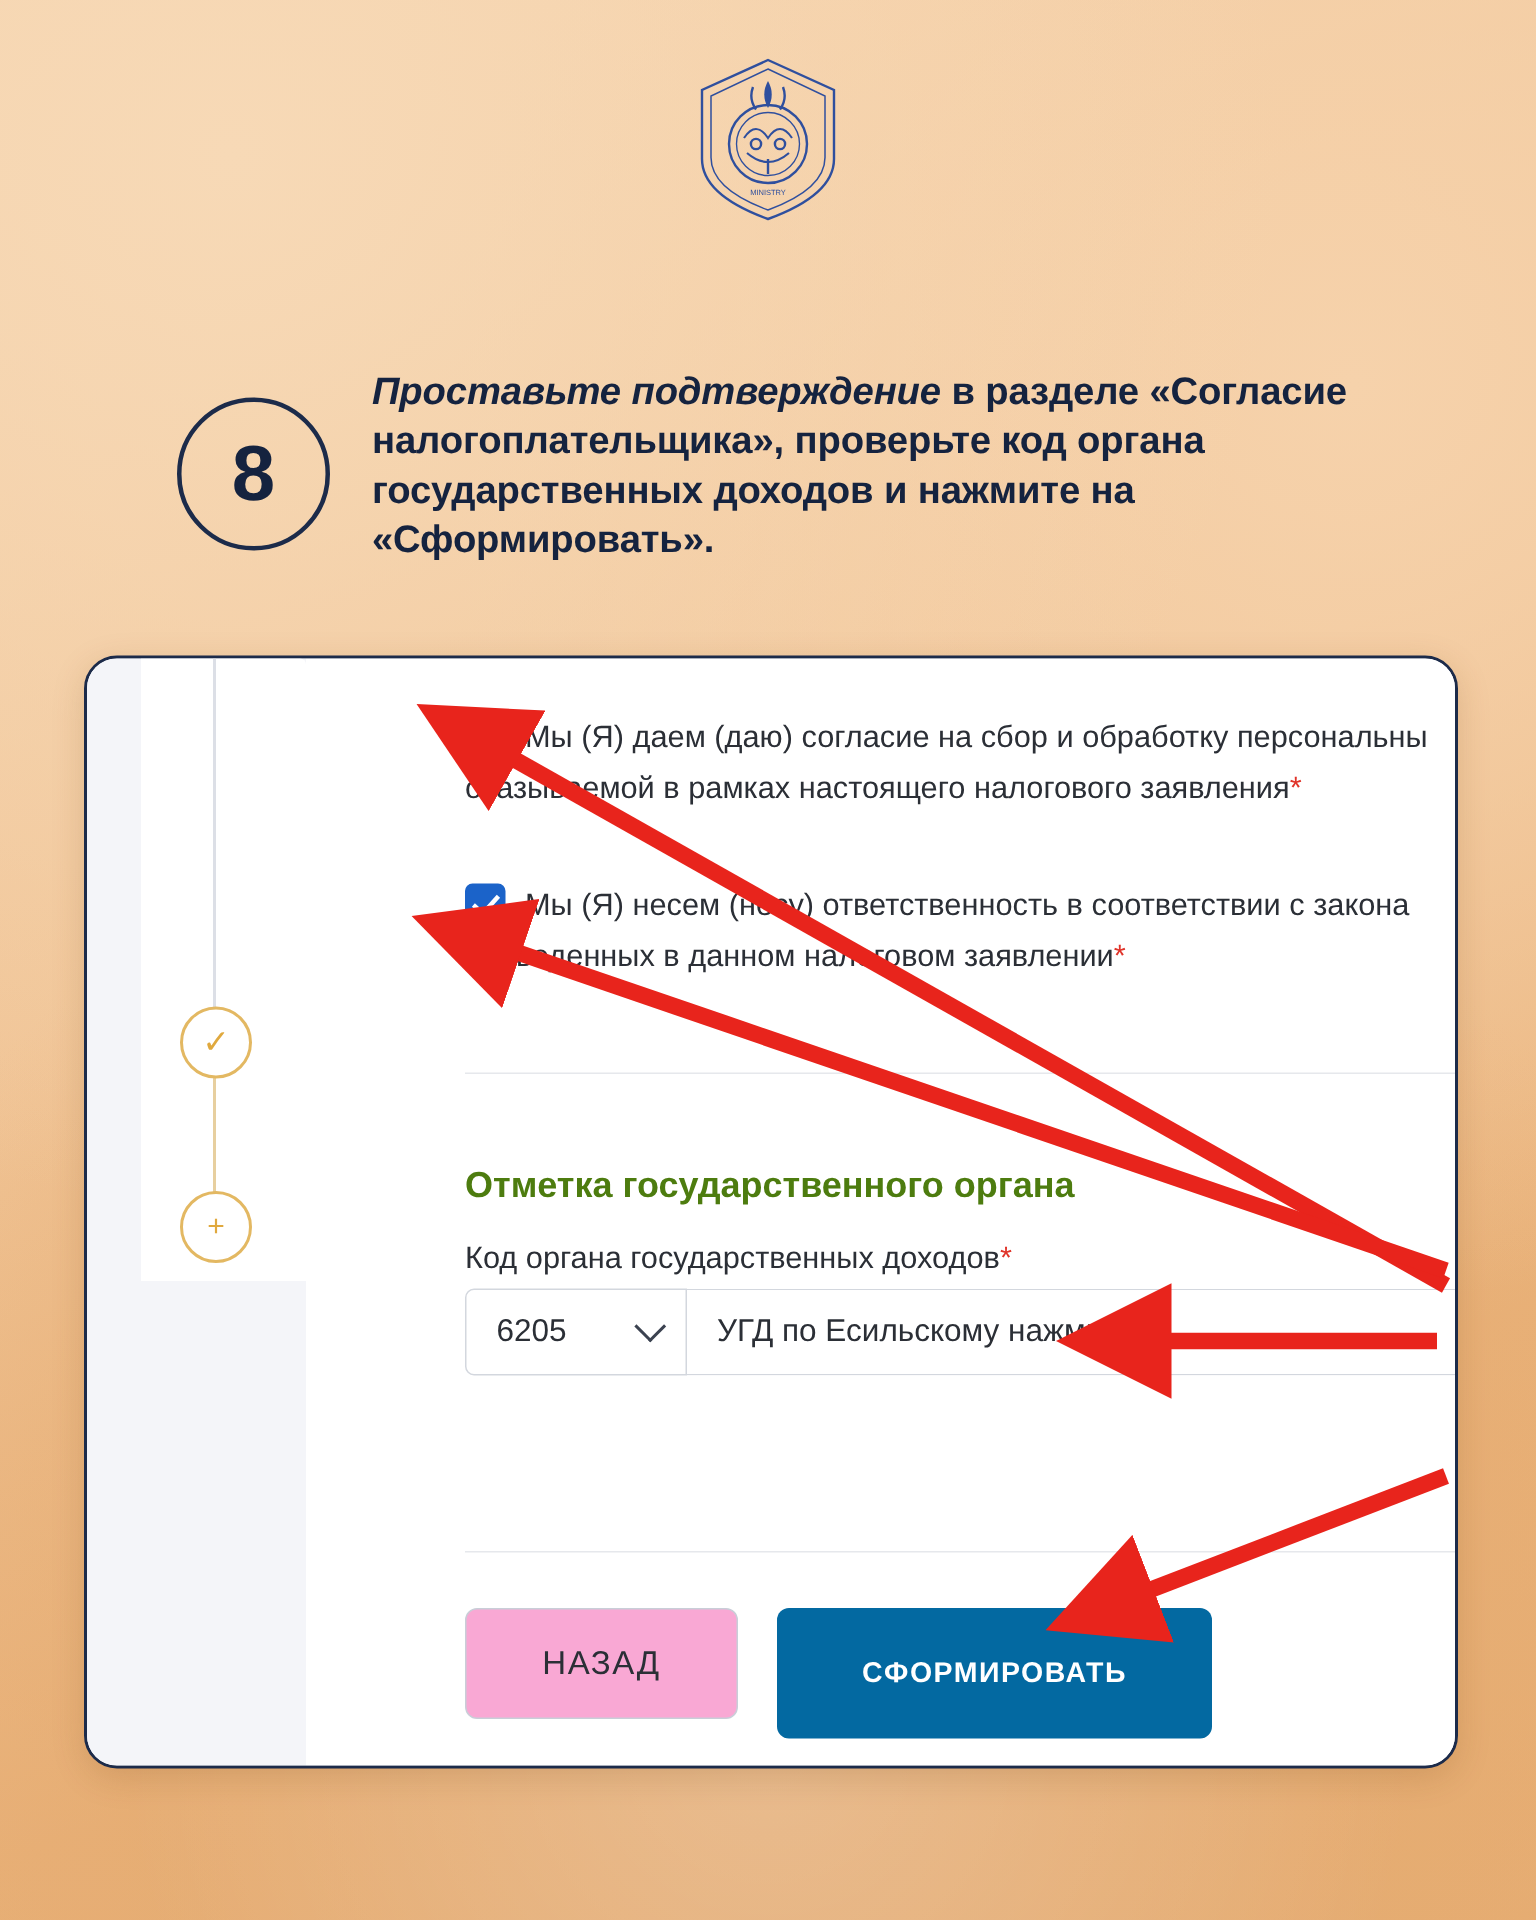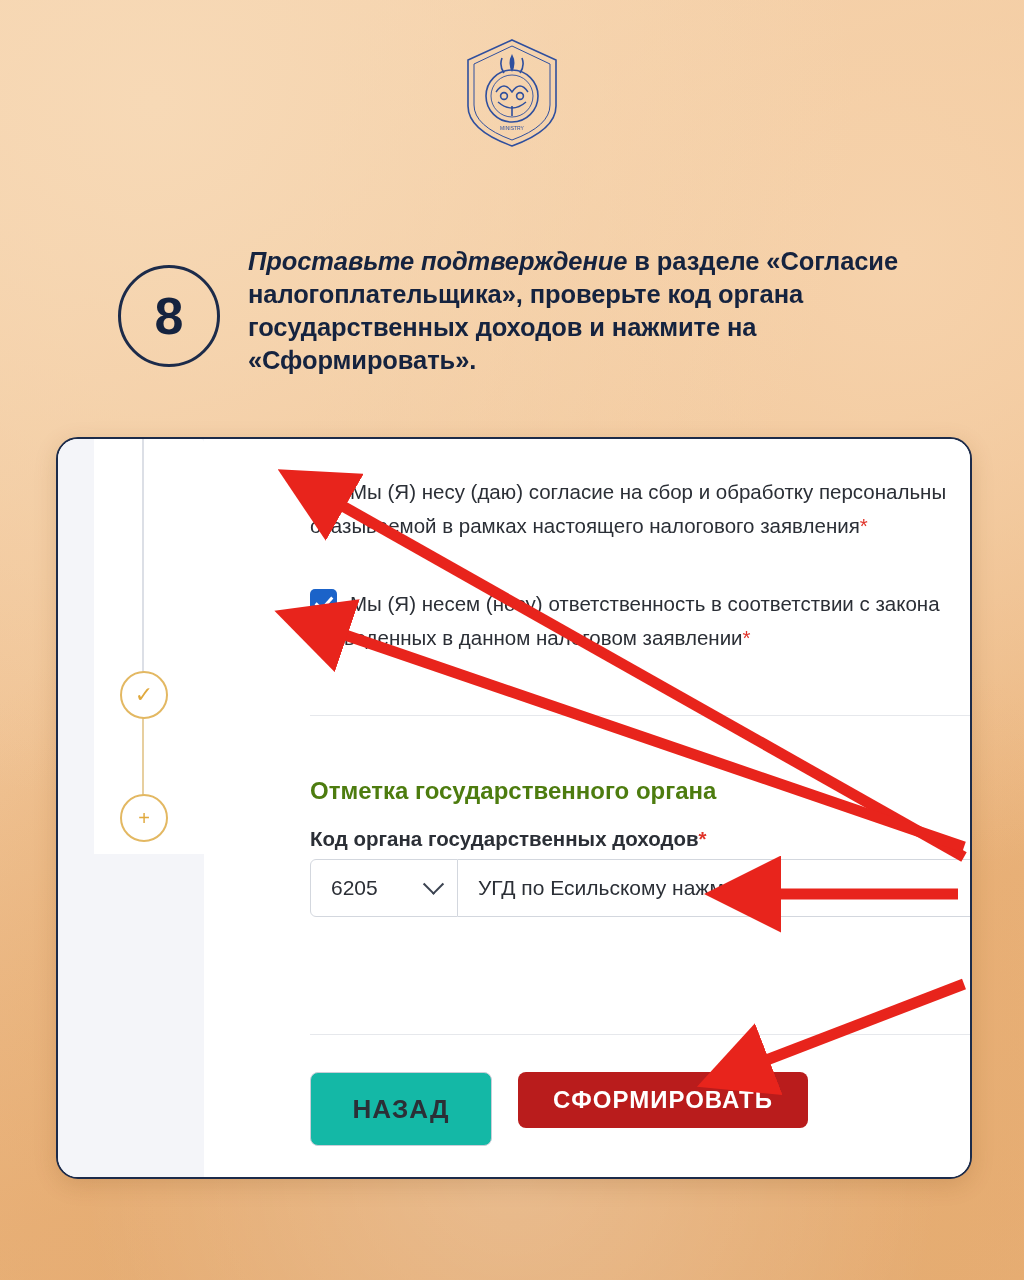--- a/index.html
+++ b/index.html
@@ -97,44 +97,44 @@
   .chk2{position:absolute;left:106px;top:150px;width:880px;}
   .divider{position:absolute;left:106px;width:760px;height:1px;background:#e6e8ec;}
   .d1{top:276px;}
   .d2{top:595px;}
   .sect-title{
     position:absolute;left:106px;top:338px;
     color:#4d7c0f;font-size:24px;font-weight:bold;
   }
   .field-label{
     position:absolute;left:106px;top:388px;
-    color:#2b2f36;font-size:20.5px;font-weight:bold;
+    color:#2b2f36;font-size:20.5px;
   }
   .selects{position:absolute;left:106px;top:420px;display:flex;}
   .sel{
     height:58px;border:1.5px solid #d3d7de;background:#fff;
     display:flex;align-items:center;justify-content:space-between;
     padding:0 16px 0 20px;color:#2b2f36;font-size:21px;
     box-sizing:border-box;
   }
   .sel-code{width:148px;border-radius:6px 0 0 6px;}
   .sel-name{width:562px;border-left:none;border-radius:0 6px 6px 0;}
   .caret{
     width:13px;height:13px;border:solid #3b4250;border-width:0 2.5px 2.5px 0;
     transform:rotate(45deg) translate(-3px,-3px);
   }
   .btns{position:absolute;left:106px;top:633px;display:flex;}
   .btn-back{
     width:180px;height:72px;border:1.5px solid #c9ced8;border-radius:8px;
-    background:#14b8a6;color:#2b2f36;font-size:26px;font-weight:bold;letter-spacing:1px;
+    background:#f9a8d4;color:#2b2f36;font-size:22px;font-weight:normal;letter-spacing:1px;
     display:flex;align-items:center;justify-content:center;
   }
   .btn-form{
-    margin-left:26px;width:290px;height:56px;border-radius:8px;
-    background:#b91c1c;color:#fff;font-size:24px;font-weight:bold;letter-spacing:1px;
+    margin-left:26px;width:290px;height:87px;border-radius:8px;
+    background:#0369a1;color:#fff;font-size:19px;font-weight:bold;letter-spacing:1px;
     display:flex;align-items:center;justify-content:center;
   }
   
   .arrows{position:absolute;inset:0;pointer-events:none;}
 </style>
 </head>
 <body>
 
 <div id="bg"></div>
 
@@ -178,21 +178,21 @@
         <span>+</span>
       </div>
     </div>
 
     <div class="form">
 
       <div class="chk1">
         <div class="cb-row">
           <div class="cb"></div>
           <div class="cb-text">
-            <span>Мы (Я) несу (даю) согласие на сбор и обработку персональны</span>
+            <span>Мы (Я) даем (даю) согласие на сбор и обработку персональны</span>
           </div>
         </div>
         <div class="cb-text" style="margin-top:4px;">
           <span>оказываемой в рамках настоящего налогового заявления</span><span class="req">*</span>
         </div>
       </div>
 
       <div class="chk2">
         <div class="cb-row">
           <div class="cb"></div>

